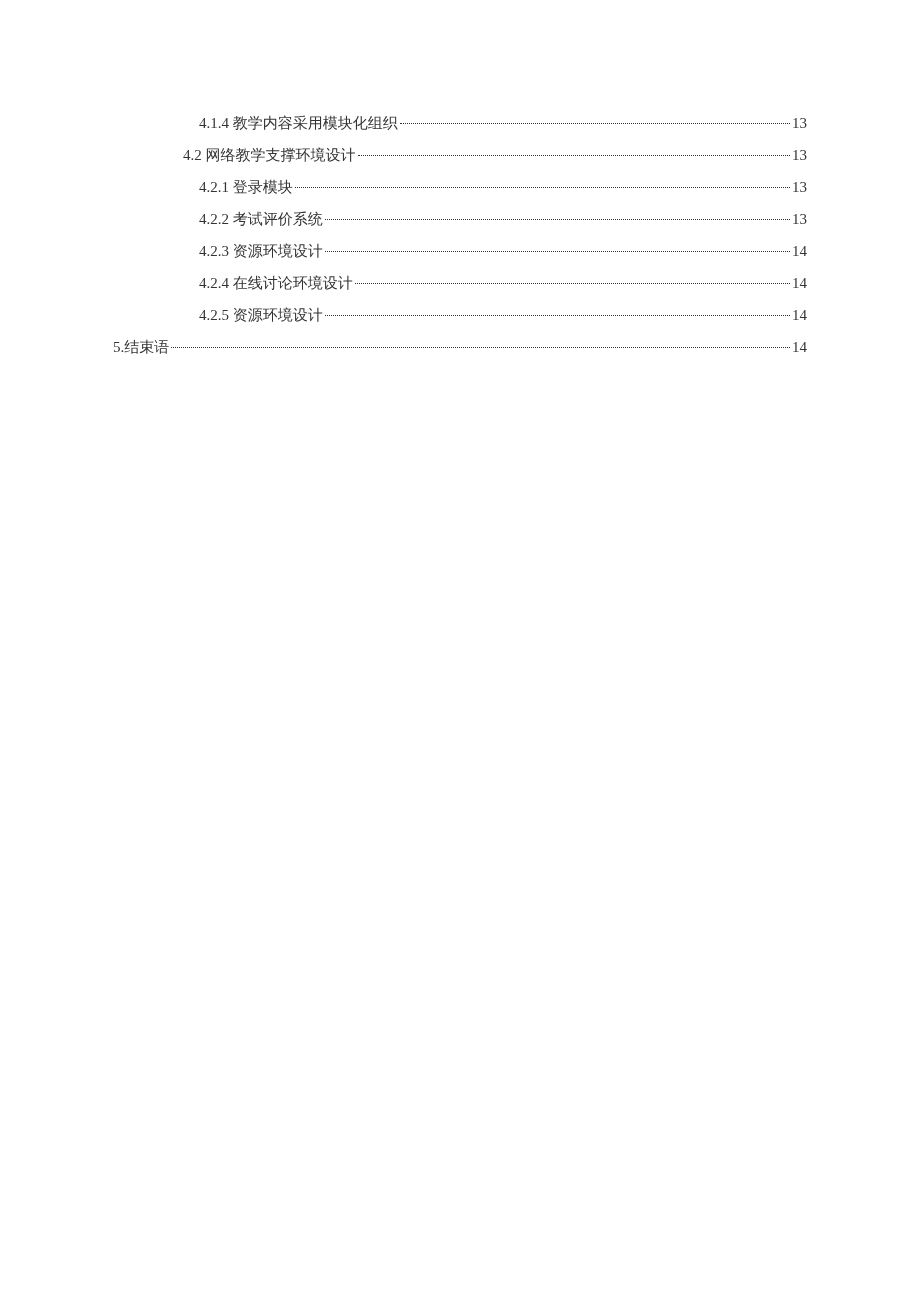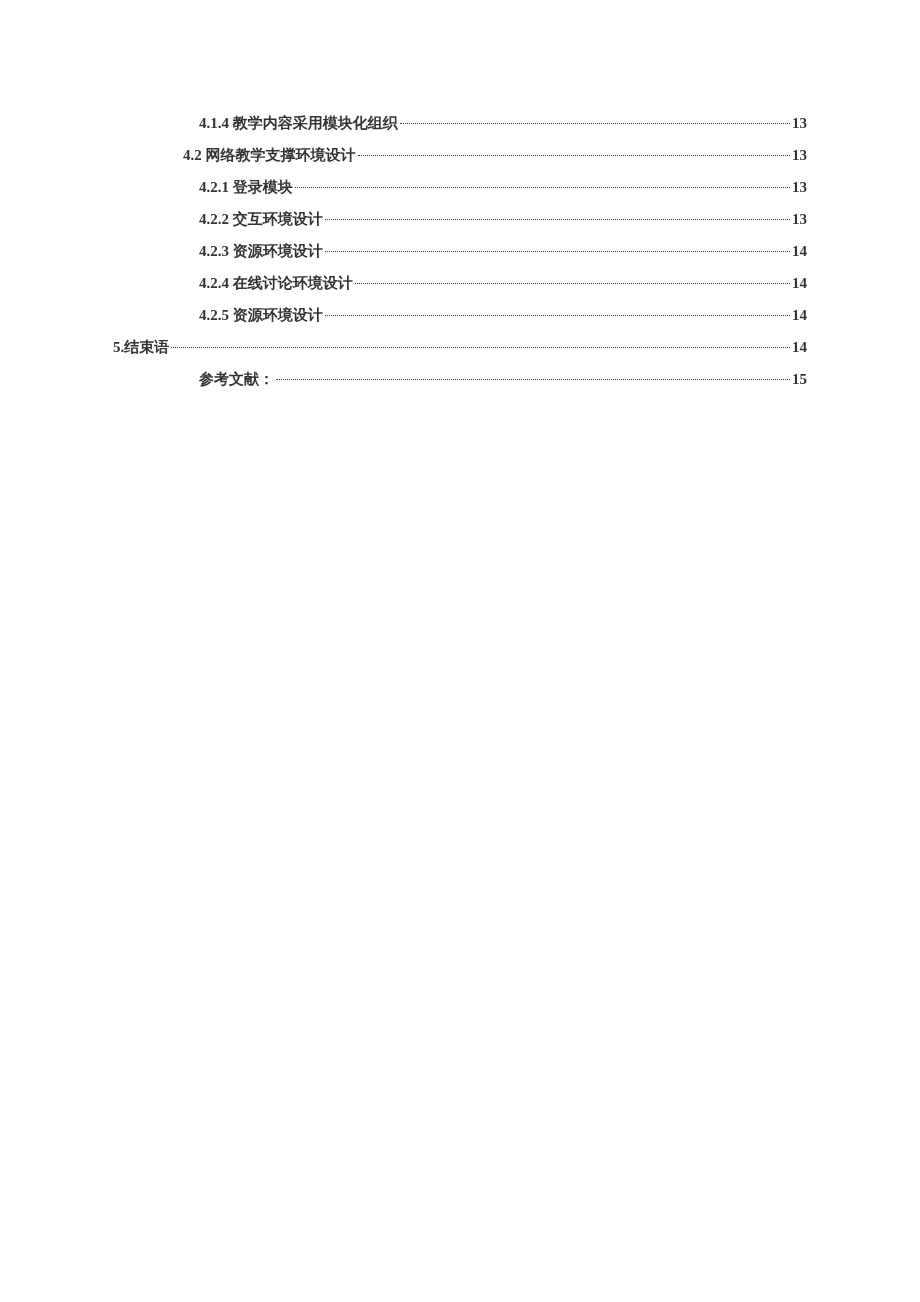--- a/index.html
+++ b/index.html
@@ -17,21 +17,20 @@
       position: relative;
     }
     .page {
       padding: 111px 113px 0 113px;
     }
     .toc-entry {
       display: flex;
       align-items: baseline;
       margin-bottom: 8px;
       line-height: 1.6;
-      font-weight: bold;
     }
     .toc-label {
       white-space: nowrap;
     }
     .toc-dots {
       flex: 1;
       border-bottom: 1.5px dotted #333333;
       margin: 0 2px;
       position: relative;
       top: -4px;
@@ -58,21 +57,21 @@
         <span class="toc-label">4.2 网络教学支撑环境设计</span>
         <span class="toc-dots"></span>
         <span class="toc-page">13</span>
       </div>
       <div class="toc-entry indent-2">
         <span class="toc-label">4.2.1 登录模块</span>
         <span class="toc-dots"></span>
         <span class="toc-page">13</span>
       </div>
       <div class="toc-entry indent-2">
-        <span class="toc-label">4.2.2 交互环境设计</span>
+        <span class="toc-label">4.2.2 考试评价系统</span>
         <span class="toc-dots"></span>
         <span class="toc-page">13</span>
       </div>
       <div class="toc-entry indent-2">
         <span class="toc-label">4.2.3 资源环境设计</span>
         <span class="toc-dots"></span>
         <span class="toc-page">14</span>
       </div>
       <div class="toc-entry indent-2">
         <span class="toc-label">4.2.4 在线讨论环境设计</span>
@@ -82,19 +81,14 @@
       <div class="toc-entry indent-2">
         <span class="toc-label">4.2.5 资源环境设计</span>
         <span class="toc-dots"></span>
         <span class="toc-page">14</span>
       </div>
       <div class="toc-entry indent-0">
         <span class="toc-label">5.结束语</span>
         <span class="toc-dots"></span>
         <span class="toc-page">14</span>
       </div>
-      <div class="toc-entry indent-2">
-        <span class="toc-label">参考文献：</span>
-        <span class="toc-dots"></span>
-        <span class="toc-page">15</span>
-      </div>
     </div>
 </div>
 
 </body></html>

